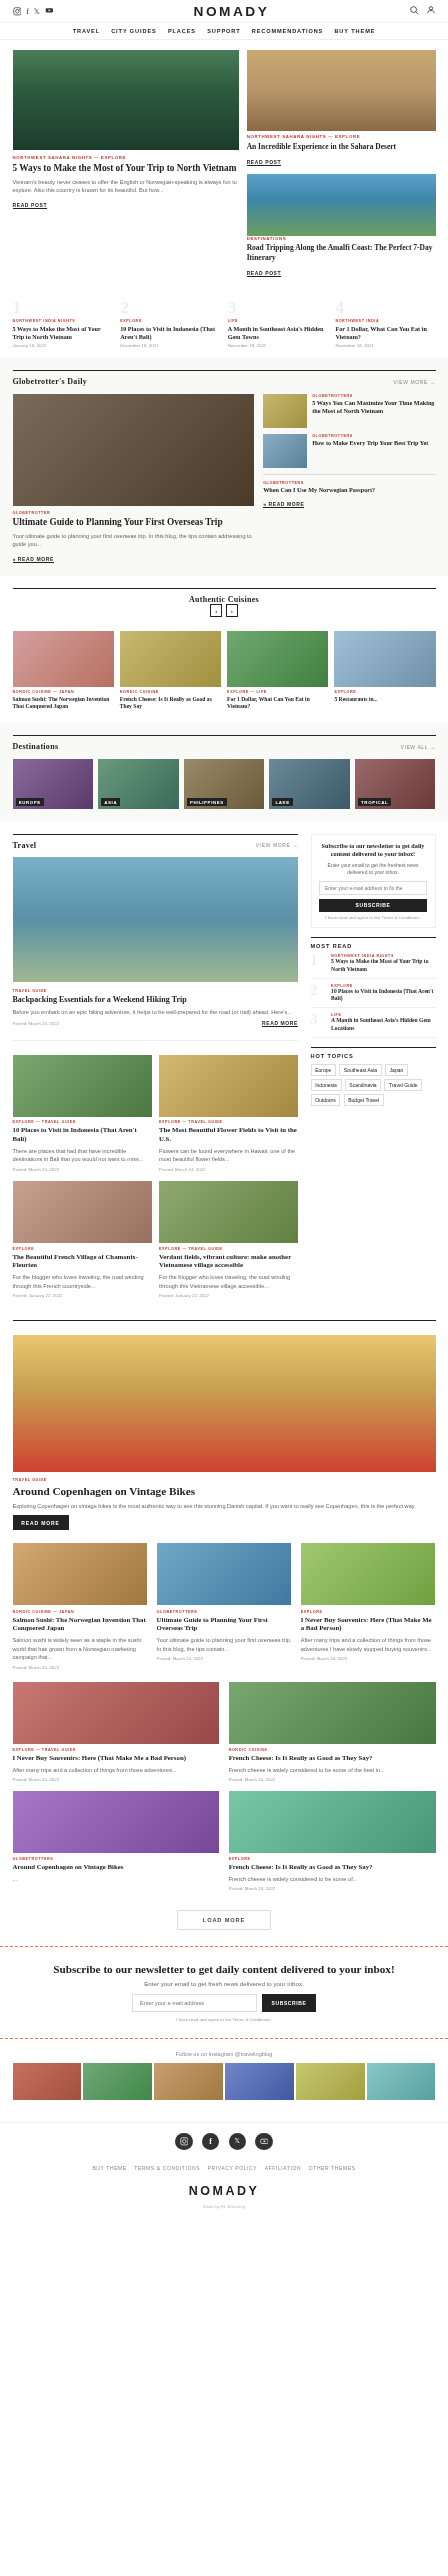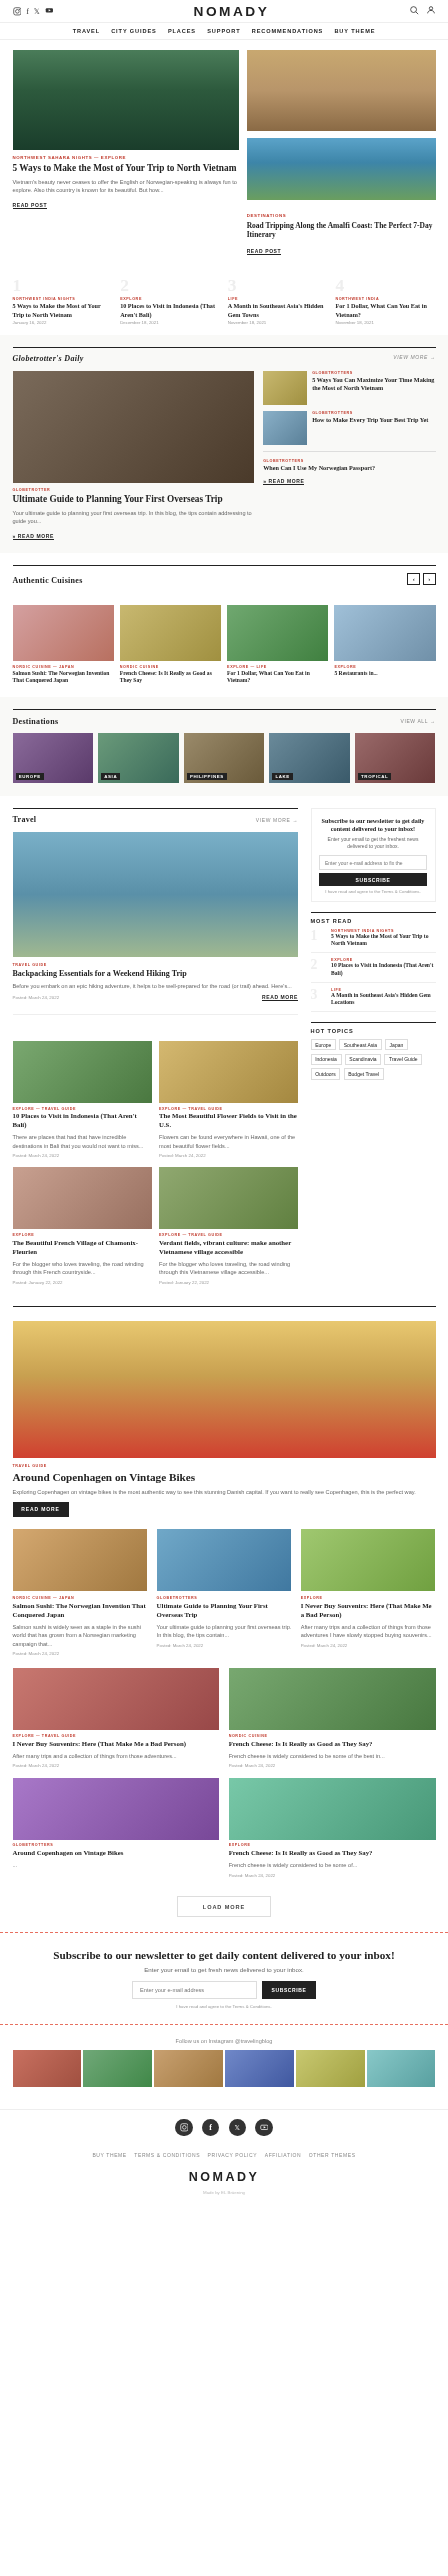--- a/index.html
+++ b/index.html
@@ -37,35 +37,35 @@
     .view-more { font-family: Arial, sans-serif; font-size: 5px; color: #888; text-transform: uppercase; letter-spacing: 0.6px; }
     .trending-grid { display: grid; grid-template-columns: repeat(4, 1fr); gap: 7.5px; }
     .trending-item { display: flex; flex-direction: column; }
     .trending-num { font-size: 17.4px; font-weight: 700; color: #eee; font-family: Georgia; line-height: 1; margin-bottom: 2.5px; }
     .trending-badge { font-family: Arial, sans-serif; font-size: 3.7px; font-weight: 700; letter-spacing: 0.6px; text-transform: uppercase; color: #c0392b; margin-bottom: 1.9px; }
     .trending-title { font-size: 6.2px; font-weight: 700; line-height: 1.3; margin-bottom: 1.9px; }
     .trending-date { font-family: Arial, sans-serif; font-size: 4.4px; color: #999; }
     
     
     .globetrotter { padding: 12.5px; background: #f9f9f7; }
-    .globetrotter-header { display: flex; justify-content: space-between; align-items: flex-start; margin-bottom: 7.5px; border-top: 1.2px solid #222; padding-top: 6.2px; font-style: italic; }
+    .globetrotter-header { display: flex; justify-content: space-between; align-items: center; margin-bottom: 7.5px; border-top: 1.2px solid #222; padding-top: 6.2px; }
     .globetrotter-content { display: flex; gap: 9.3px; }
     .globetrotter-main { flex: 1.4; }
     .globetrotter-side { flex: 1; display: flex; flex-direction: column; gap: 6.2px; }
     .globetrotter-main .img-placeholder { height: 112px; background: linear-gradient(135deg, #7a6a5a 0%, #4a3a2a 100%); margin-bottom: 5px; }
     .side-item { display: flex; gap: 5px; align-items: flex-start; }
     .side-item .img-placeholder { width: 44px; min-width: 44px; height: 34px; flex-shrink: 0; }
     .side-item-text { flex: 1; }
     .badge-label { font-family: Arial, sans-serif; font-size: 3.7px; font-weight: 700; letter-spacing: 0.6px; text-transform: uppercase; color: #c0392b; margin-bottom: 1.2px; }
     .item-title { font-size: 6.2px; font-weight: 700; line-height: 1.3; }
     .read-more-link { font-family: Arial, sans-serif; font-size: 5px; font-weight: 700; letter-spacing: 0.6px; text-transform: uppercase; color: #222; border-bottom: 0.6px solid #222; cursor: pointer; }
     
     
     .authentic { padding: 12.5px; }
-    .carousel-header { display: flex; justify-content: space-between; align-items: flex-end; margin-bottom: 20px; border-top: 1.2px solid #222; padding-top: 6.2px; }
+    .carousel-header { display: flex; justify-content: space-between; align-items: center; margin-bottom: 14px; border-top: 1.2px solid #222; padding-top: 6.2px; flex-direction: column; }
     .carousel-nav { display: flex; gap: 3.1px; }
     .carousel-btn { width: 12.5px; height: 12.5px; border: 0.6px solid #222; background: #fff; cursor: pointer; display: flex; align-items: center; justify-content: center; font-size: 6.2px; }
     .cuisine-grid { display: grid; grid-template-columns: repeat(4, 1fr); gap: 6.2px; }
     .cuisine-item .img-placeholder { height: 56px; margin-bottom: 3.7px; }
     .cuisine-item .img-food1 { background: linear-gradient(135deg, #d4a0a0 0%, #b87060 100%); }
     .cuisine-item .img-food2 { background: linear-gradient(135deg, #c8b870 0%, #a09040 100%); }
     .cuisine-item .img-food3 { background: linear-gradient(135deg, #70a870 0%, #408040 100%); }
     .cuisine-item .img-food4 { background: linear-gradient(135deg, #a0c0d8 0%, #7090a8 100%); }
     .cuisine-title { font-size: 5.6px; font-weight: 700; line-height: 1.3; }
     
@@ -79,21 +79,21 @@
     .dest-img2 { background: linear-gradient(135deg, #6a9a7a 0%, #3a6a5a 100%); }
     .dest-img3 { background: linear-gradient(135deg, #9a8a6a 0%, #6a5a3a 100%); }
     .dest-img4 { background: linear-gradient(135deg, #6a8a9a 0%, #3a5a6a 100%); }
     .dest-img5 { background: linear-gradient(135deg, #9a6a6a 0%, #6a3a3a 100%); }
     
     
     .latest { padding: 12.5px; display: flex; gap: 12.5px; }
     .latest-main { flex: 1.5; }
     .latest-sidebar { width: 125px; flex-shrink: 0; }
     .latest-hero-img { background: linear-gradient(180deg, #7ab0c8 0%, #5a90a8 50%, #a0b890 100%); height: 125px; width: 100%; margin-bottom: 6.2px; }
-    .latest-article { margin-bottom: 26px; padding-bottom: 13px; border-bottom: 0.6px solid #eee; }
+    .latest-article { margin-bottom: 14px; padding-bottom: 13px; border-bottom: 0.6px solid #eee; }
     .article-badge { font-family: Arial, sans-serif; font-size: 3.7px; font-weight: 700; letter-spacing: 0.6px; text-transform: uppercase; color: #c0392b; margin-bottom: 1.9px; }
     .article-title { font-size: 8px; font-weight: 700; line-height: 1.3; margin-bottom: 3.1px; }
     .article-desc { font-family: Arial, sans-serif; font-size: 5.6px; color: #666; line-height: 1.5; margin-bottom: 3.1px; }
     .article-meta { font-family: Arial, sans-serif; font-size: 4.4px; color: #999; }
     
     .two-col-articles { display: grid; grid-template-columns: 1fr 1fr; gap: 7.5px; margin-bottom: 9.3px; }
     .mini-article .img-placeholder { height: 62px; margin-bottom: 3.7px; }
     .mini-article .img-a1 { background: linear-gradient(135deg, #7aa870 0%, #4a7840 100%); }
     .mini-article .img-a2 { background: linear-gradient(135deg, #d4b870 0%, #a48840 100%); }
     .mini-article .img-a3 { background: linear-gradient(135deg, #c8a090 0%, #987060 100%); }
@@ -228,24 +228,29 @@
     <div style="padding-top:5px;">
       <div class="hero-badge">NORTHWEST SAHARA NIGHTS — EXPLORE</div>
       <div class="hero-title">5 Ways to Make the Most of Your Trip to North Vietnam</div>
       <div class="hero-desc">Vietnam's beauty never ceases to offer the English or Norwegian-speaking is always fun to explore. Also this country is known for its beautiful. But how...</div>
       <a class="read-more">READ POST</a>
     </div>
   </div>
   <div class="hero-side">
     <div style="margin-bottom:7.5px;">
       <div class="img-placeholder desert"></div>
+      <div style="padding-top:3.7px;">
+        <div class="hero-badge">NORTHWEST SAHARA NIGHTS — EXPLORE</div>
+        <div class="hero-title" style="font-size:7.5px;">An Incredible Experience in the Sahara Desert</div>
+        <a class="read-more">READ POST</a>
+      </div>
     </div>
     <div>
       <div class="img-placeholder amalfi"></div>
-      <div style="padding-top:13px;">
+      <div style="padding-top:0;">
         <div class="hero-badge">DESTINATIONS</div>
         <div class="hero-title" style="font-size:7.5px;">Road Tripping Along the Amalfi Coast: The Perfect 7-Day Itinerary</div>
         <a class="read-more">READ POST</a>
       </div>
     </div>
   </div>
 </div>
 
 <div class="section">
   <div class="trending-grid">

